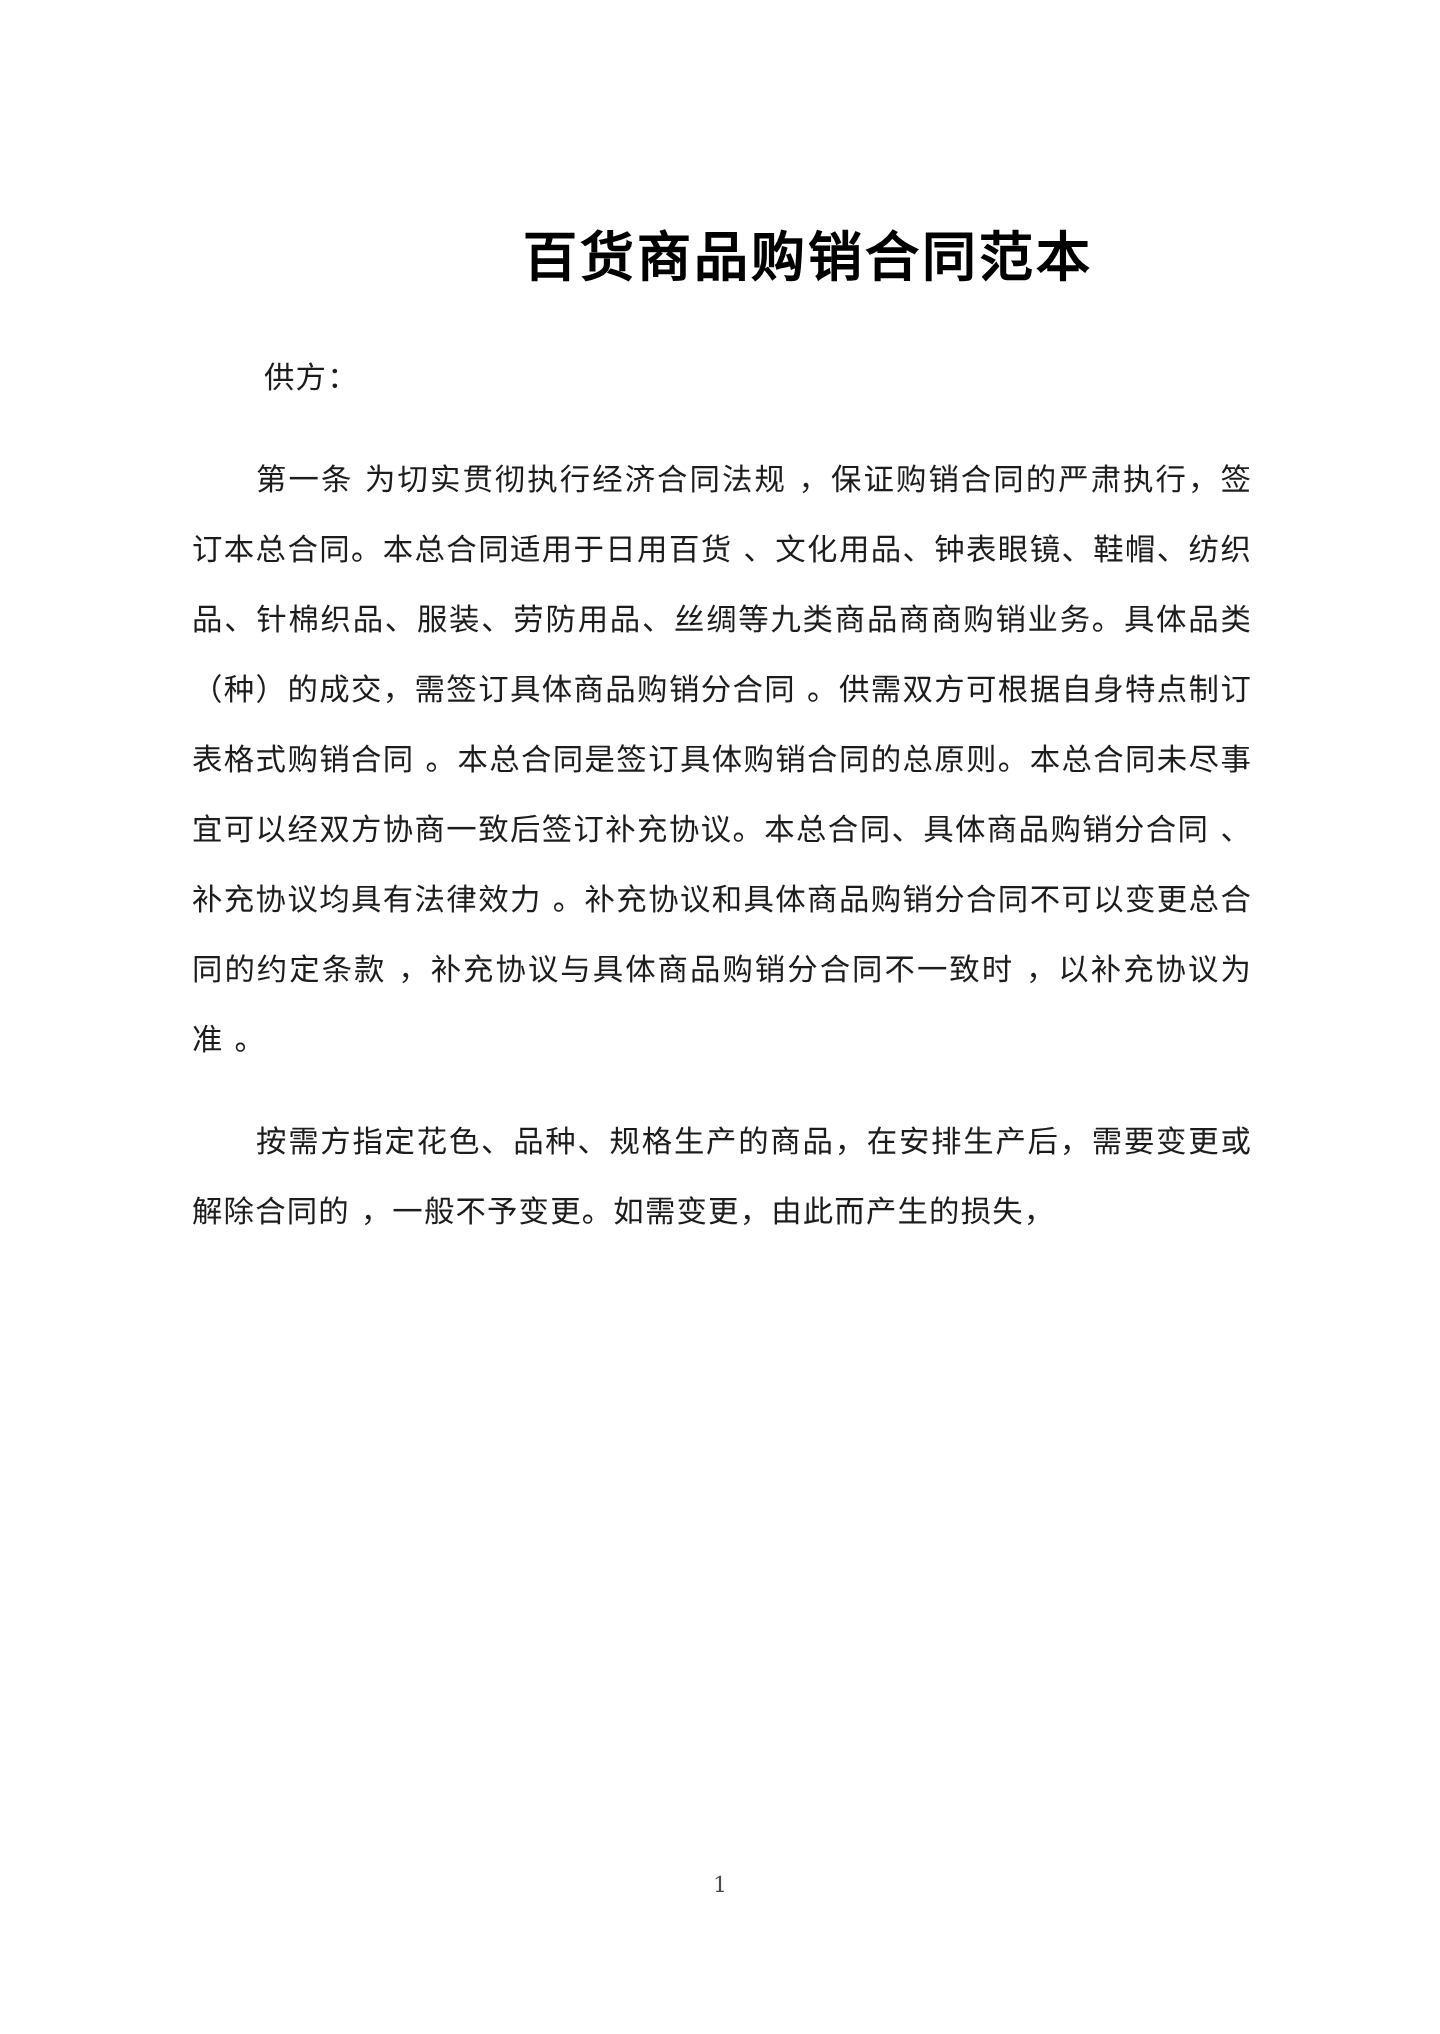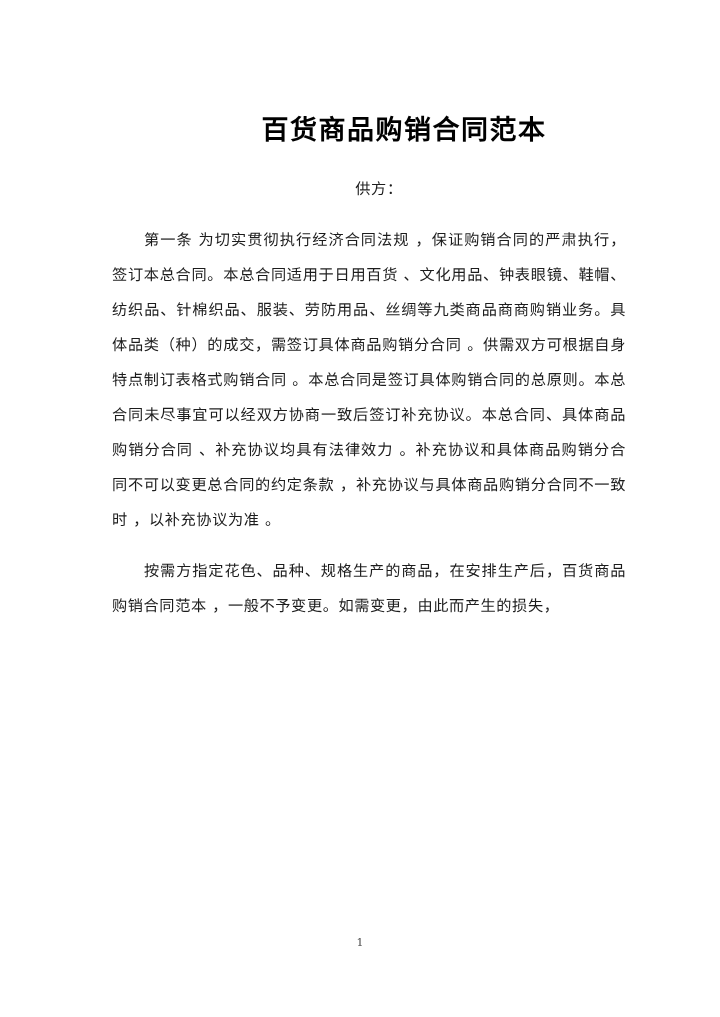--- a/index.html
+++ b/index.html
@@ -50,27 +50,26 @@
     text-align: justify;
     text-justify: inter-ideograph;
     letter-spacing: 0.6px;
     margin: 0;
     word-break: break-all;
   }
 
   .para.field {
     padding-left: 36px;
     margin-bottom: 16px;
-    text-align: center;
+    text-align: left;
   }
 
   .para.indent {
     text-indent: 32px;
     margin-bottom: 16px;
-    margin-left: 16px;
   }
 
   .para.tight {
     margin-bottom: 0;
   }
 
   .page-number {
     position: absolute;
     left: 0;
     top: 936px;
@@ -89,19 +88,19 @@
   <h1 class="doc-title">百货商品购销合同范本</h1>
 
   <div class="body-block">
 
     <p class="para field">供方：</p>
 
 
     <p class="para indent">第一条  为切实贯彻执行经济合同法规 ，保证购销合同的严肃执行，签订本总合同。本总合同适用于日用百货 、文化用品、钟表眼镜、鞋帽、纺织品、针棉织品、服装、劳防用品、丝绸等九类商品商商购销业务。具体品类（种）的成交，需签订具体商品购销分合同 。供需双方可根据自身特点制订表格式购销合同 。本总合同是签订具体购销合同的总原则。本总合同未尽事宜可以经双方协商一致后签订补充协议。本总合同、具体商品购销分合同 、补充协议均具有法律效力 。补充协议和具体商品购销分合同不可以变更总合同的约定条款 ，补充协议与具体商品购销分合同不一致时 ，以补充协议为准 。</p>
 
 
-    <p class="para indent tight">按需方指定花色、品种、规格生产的商品，在安排生产后，百货商品购销合同范本 ，一般不予变更。如需变更，由此而产生的损失，</p>
+    <p class="para indent tight">按需方指定花色、品种、规格生产的商品，在安排生产后，需要变更或解除合同的 ，一般不予变更。如需变更，由此而产生的损失，</p>
 
   </div>
 
   <div class="page-number">1</div>
 
 </div>
 
 </body></html>

